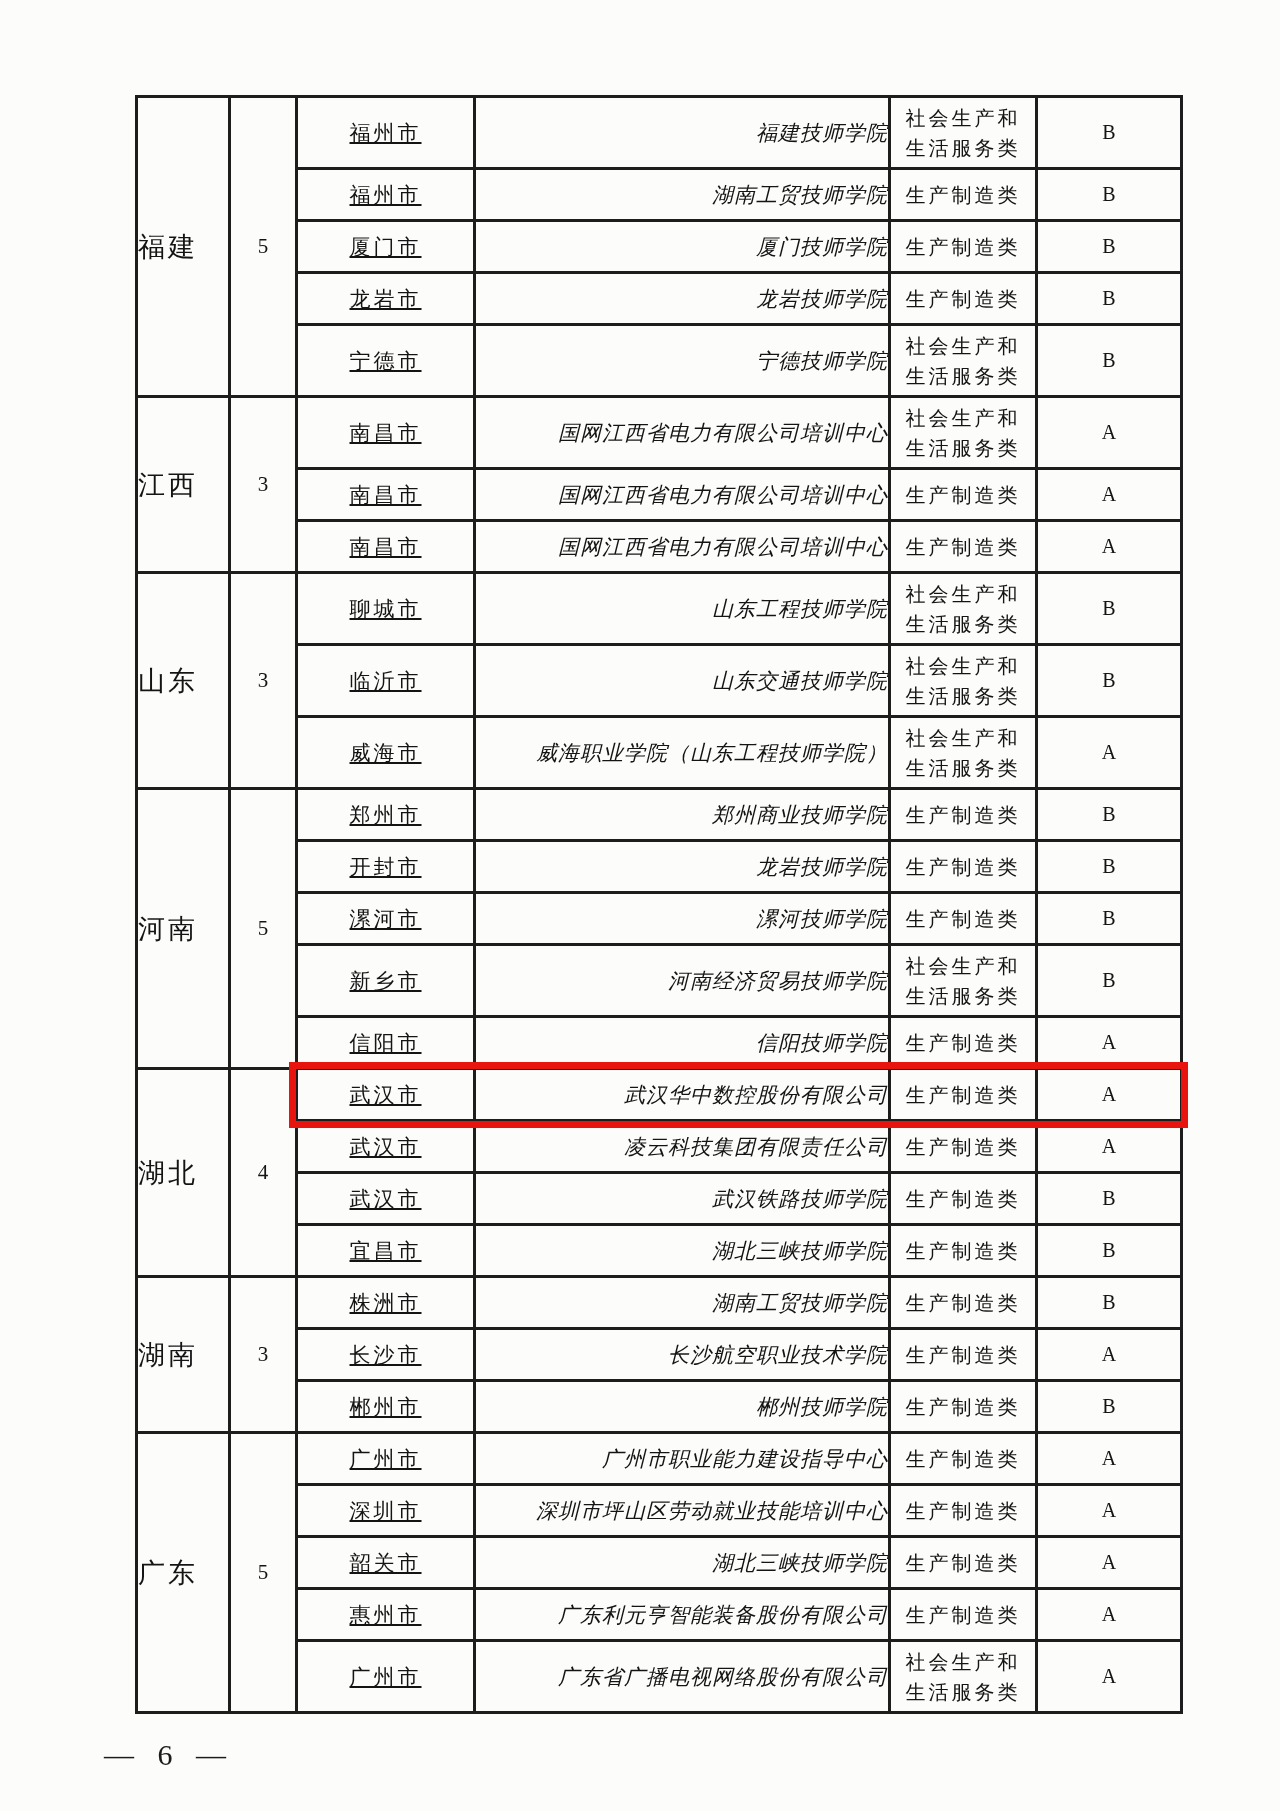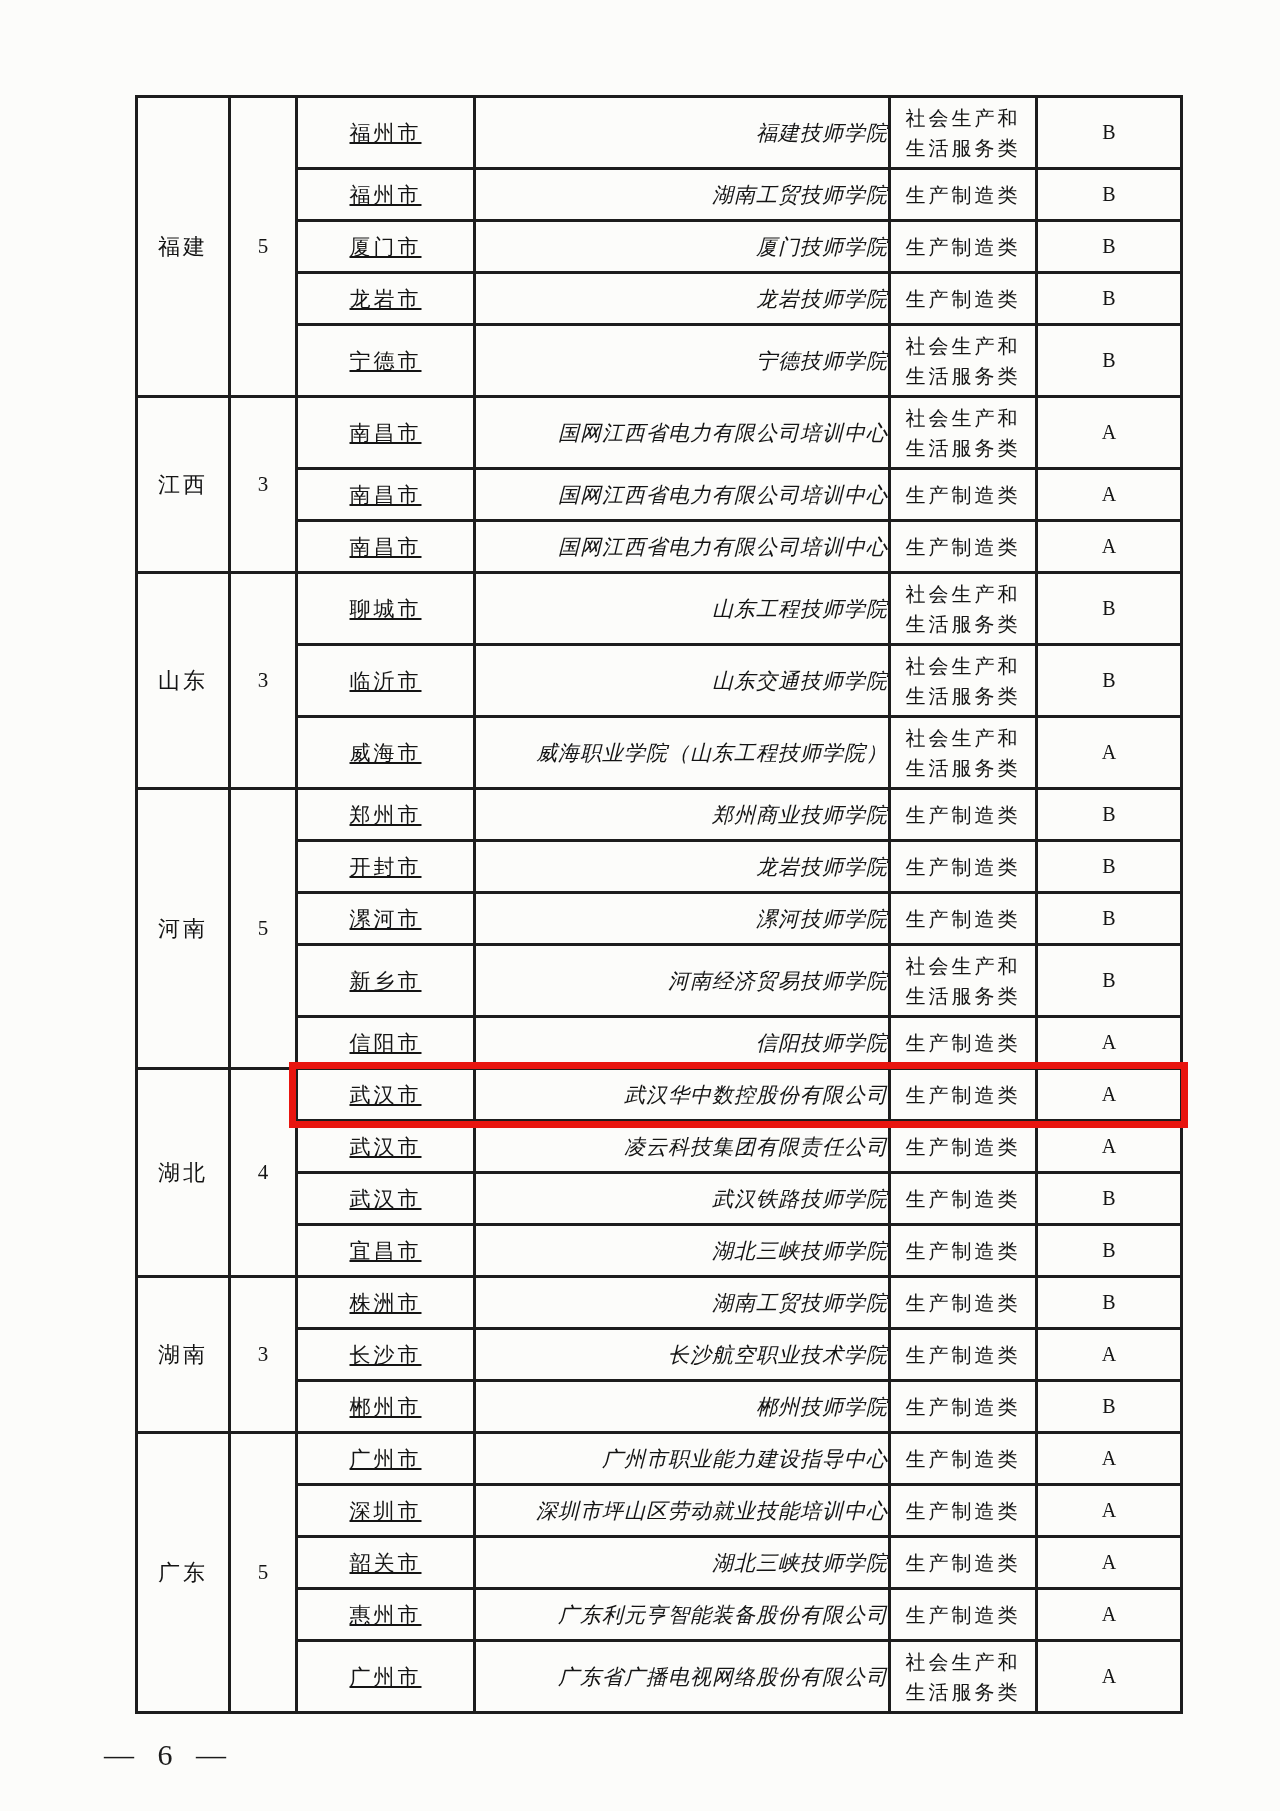--- a/index.html
+++ b/index.html
@@ -19,21 +19,21 @@
     table-layout:fixed;
   }
   table.main td {
     border:3px solid #1d1d1d;
     vertical-align:middle;
     padding:0;
     overflow:hidden;
   }
   tr.r1 { height:52px; }
   tr.r2 { height:72px; }
-  td.prov { text-align:center; font-size:22px; letter-spacing:3px; }
+  td.prov { text-align:left; font-size:27px; letter-spacing:3px; }
   td.cnt  { text-align:center; font-size:21px; }
   td.city { text-align:center; font-size:21px; letter-spacing:3px;text-decoration:underline; }
   td.inst { text-align:right; padding-left:12px; font-size:21px; letter-spacing:1px;font-style:italic; }
   td.cat  { text-align:center; font-size:20px; letter-spacing:3px; white-space:pre-line; line-height:1.5;font-family:Liberation Serif, serif; }
   td.grd  { text-align:center; font-size:20px; }
   .hl {
     position:absolute;
     left:283px; top:1059px; width:903px; height:66px;
     border:7px solid #e8150f;
     box-sizing:border-box;

